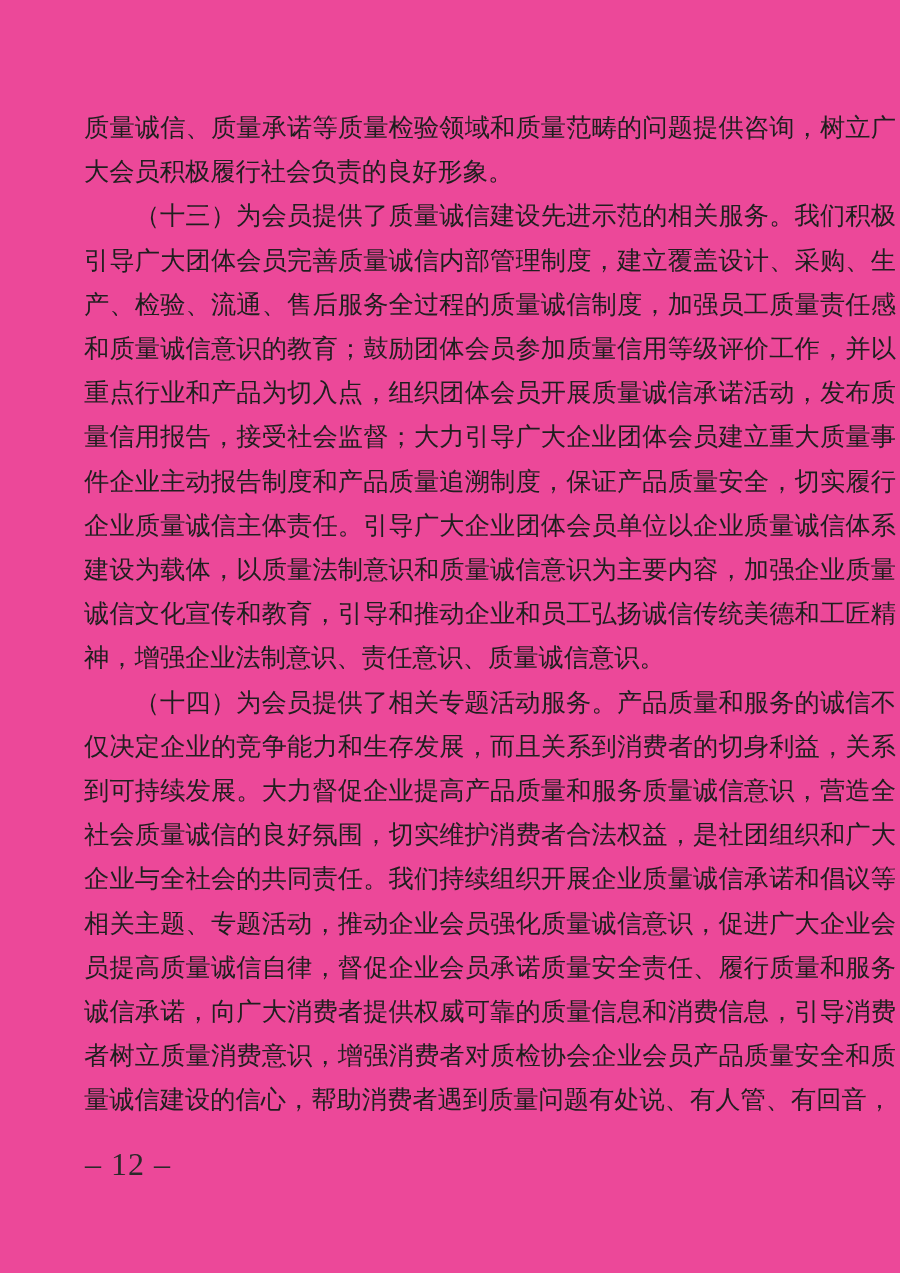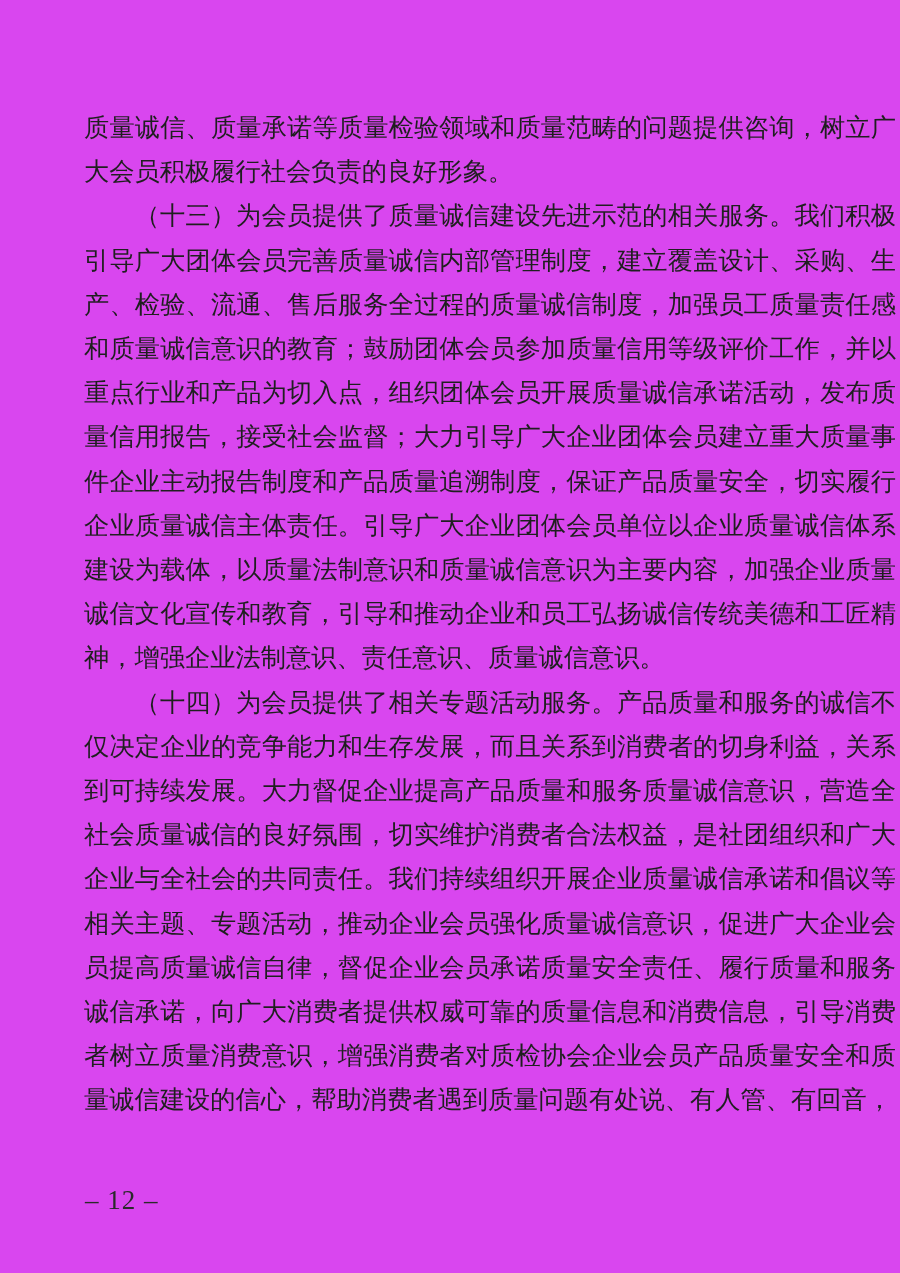--- a/index.html
+++ b/index.html
@@ -4,21 +4,21 @@
 <style>
   html, body {
     margin: 0;
     padding: 0;
     background: #ffffff;
   }
   .page {
     position: relative;
     width: 900px;
     height: 1273px;
-    background: #d946ef;
+    background: #ec4899;
     overflow: hidden;
     font-family: "Liberation Serif", serif;
   }
   .text-area {
     position: absolute;
     left: 84px;
     top: 105px;
     width: 812px;
   }
   .para {
@@ -33,22 +33,22 @@
     word-break: normal;
   }
   .para.indent {
     text-indent: 2em;
   }
   .seg { font-weight: 400; }
   .seg-bold { font-weight: 400; }
   .page-number {
     position: absolute;
     left: 85px;
-    top: 1184px;
-    font-size: 27px;
+    top: 1148px;
+    font-size: 32px;
     line-height: 32px;
     letter-spacing: 1px;
     color: #2a2a2a;
     font-family: "Liberation Serif", serif;
   }
 </style>
 </head>
 <body>
 
 <div class="page">

